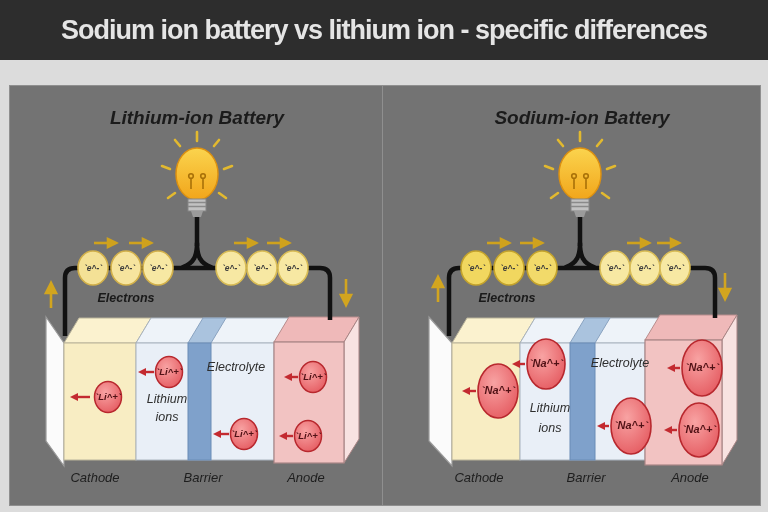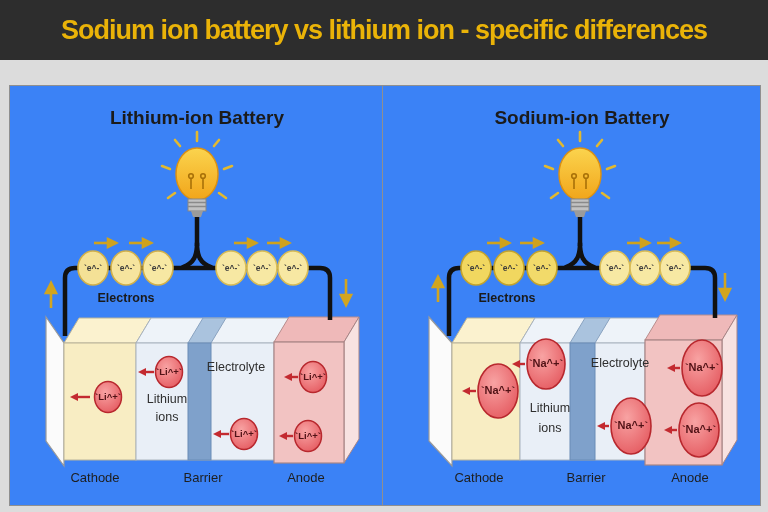--- a/index.html
+++ b/index.html
@@ -6,31 +6,31 @@
   body{
     width:768px;height:512px;overflow:hidden;
     background:#dcdcdc;
     font-family:"Liberation Sans",sans-serif;
   }
   .header{
     height:60px;background:#2d2d2d;
     display:flex;align-items:center;justify-content:center;
   }
   .header h1{
-    margin:0;color:#eab308;font-size:27px;font-weight:bold;
+    margin:0;color:#e5e5e5;font-size:27px;font-weight:bold;
     letter-spacing:-1px;white-space:nowrap;
   }
   .stage{
     margin:25px 7px 0 9px;
     width:750px;height:419px;
     background:#fdfdfd;
     border:1px solid #8f8f8f;
     display:flex;
   }
-  .panel{position:relative;background:#3b82f6;}
+  .panel{position:relative;background:#737373;font-style:italic;}
   .panel svg{display:block;}
   .divider{width:1px;background:#8f8f8f;}
   
   svg text{font-family:"Liberation Sans",sans-serif;}
   .ptitle{font-size:19px;font-weight:600;fill:#1b1b1b;text-anchor:middle;}
   .cap{font-size:13px;fill:#1e1e1e;text-anchor:middle;}
   .smlbl{font-size:12.5px;font-weight:600;fill:#1a1a1a;text-anchor:middle;}
   .reg{font-size:12.5px;fill:#2e2e2e;text-anchor:middle;}
   .etext{font-size:8.5px;font-weight:600;fill:#3c3c3c;text-anchor:middle;}
   .iontext{font-size:9.5px;font-weight:600;fill:#511216;text-anchor:middle;}

